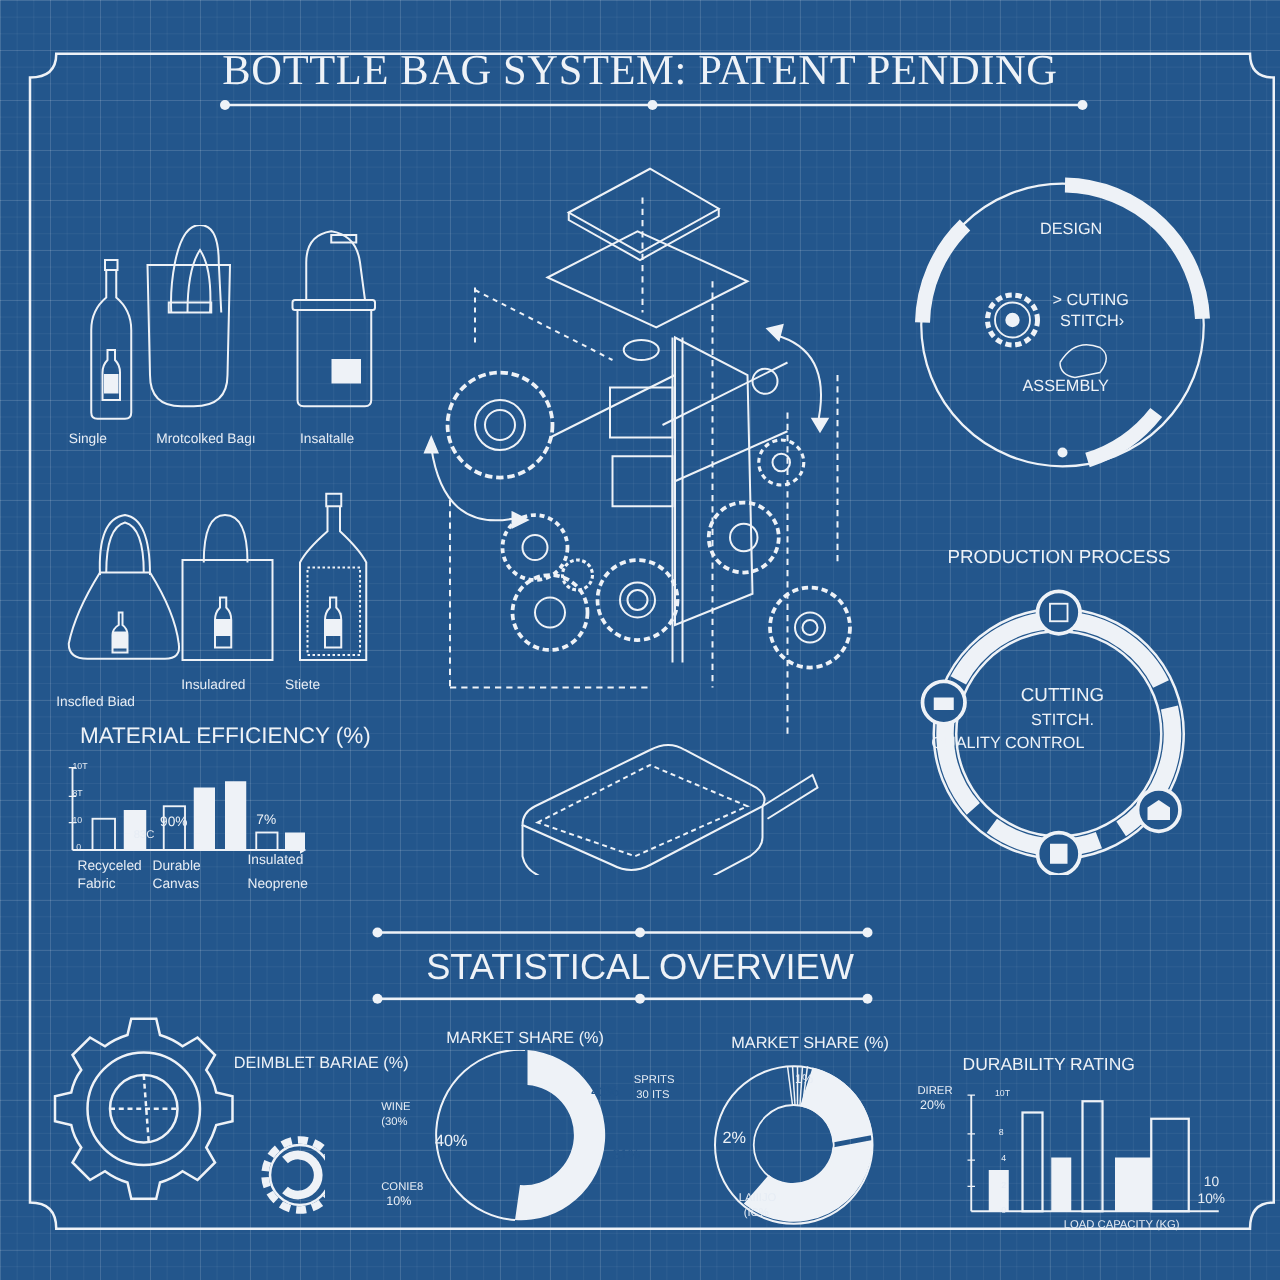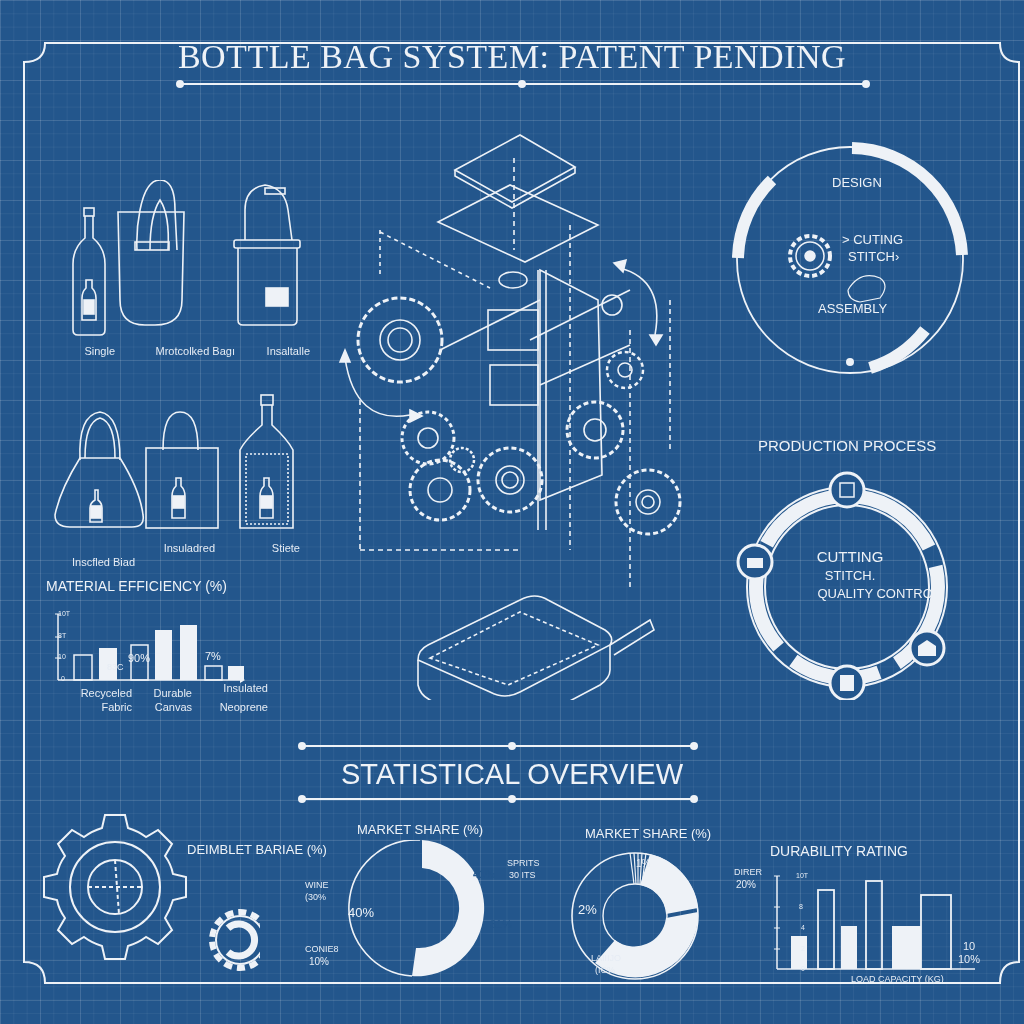--- a/index.html
+++ b/index.html
@@ -7,21 +7,21 @@
   .grid{position:absolute;inset:0;
     background-image:
       linear-gradient(rgba(255,255,255,0.10) 1px,transparent 1px),
       linear-gradient(90deg,rgba(255,255,255,0.10) 1px,transparent 1px),
       linear-gradient(rgba(255,255,255,0.05) 1px,transparent 1px),
       linear-gradient(90deg,rgba(255,255,255,0.05) 1px,transparent 1px);
     background-size:40px 40px,40px 40px,13.33px 13.33px,13.33px 13.33px;}
   svg.frame{position:absolute;left:0;top:0;}
   .abs{position:absolute;}
   .title{left:0;width:1024px;top:38px;text-align:center;font-size:34px;letter-spacing:0.5px;font-family:Liberation Serif, serif;}
-  .label{font-size:11px;text-align:right;color:#e6ecf4;}
+  .label{font-size:11px;text-align:left;color:#e6ecf4;}
   .sec{font-size:15px;color:#eef2f7;}
   .stat{left:0;width:1024px;top:758px;text-align:center;font-size:29px;}
   .small{font-size:9px;color:#e6ecf4;padding-left:33px;}
   .mid{font-size:13px;}
 </style>
 </head>
 <body>
 
 <div class="grid"></div>
 
@@ -87,23 +87,23 @@
   <g fill="none" stroke="#eef2f7" stroke-width="1.6">
     <rect x="221" y="5" width="12" height="10"></rect>
     <path d="M222,15 L222,35 Q205,50 200,60 L200,138 L253,138 L253,60 Q248,50 232,35 L232,15"></path>
     <rect x="206" y="64" width="42" height="70" stroke-dasharray="2,2"></rect>
     <path d="M224,88 L224,96 Q220,100 220,106 L220,128 L233,128 L233,106 Q233,100 229,96 L229,88 Z"></path>
     <rect x="221" y="106" width="11" height="12" fill="#eef2f7"></rect>
   </g>
 </svg>
 <div class="abs label" style="left:45px;top:556px;width:90px">Inscfled Biad</div>
 <div class="abs label" style="left:145px;top:542px;width:70px">Insuladred</div>
-<div class="abs label" style="left:240px;top:542px;width:60px">Stiete</div>
-
-<div class="abs sec" style="left:46px;top:578px;font-size:14px">MATERIAL EFFICIENCY (%)</div>
+<div class="abs label" style="left:228px;top:542px;width:60px">Stiete</div>
+
+<div class="abs sec" style="left:64px;top:578px;font-size:18px">MATERIAL EFFICIENCY (%)</div>
 <svg class="abs" style="left:20px;top:600px" width="240" height="90">
   <line x1="38" y1="14" x2="38" y2="80" stroke="#eef2f7" stroke-width="1.5"></line>
   <line x1="38" y1="80" x2="220" y2="80" stroke="#eef2f7" stroke-width="1.5"></line>
   <polygon points="220,77 225,80 220,83" fill="#eef2f7"></polygon>
   <line x1="35" y1="14" x2="41" y2="14" stroke="#eef2f7"></line>
     <line x1="35" y1="37" x2="41" y2="37" stroke="#eef2f7"></line>
     <line x1="35" y1="58" x2="41" y2="58" stroke="#eef2f7"></line>
   <rect x="54" y="55" width="18" height="25" fill="none" stroke="#eef2f7" stroke-width="1.5"></rect>
   <rect x="79" y="48" width="18" height="32" fill="#eef2f7"></rect>
   <rect x="111" y="45" width="17" height="35" fill="none" stroke="#eef2f7" stroke-width="1.5"></rect>
@@ -239,21 +239,21 @@
       <circle cx="192" cy="178" r="17" fill="#23568c" stroke="#eef2f7" stroke-width="3"></circle>
       <path d="M183,186 L183,176 L192,170 L201,176 L201,186 Z" fill="#eef2f7"></path>
     </g>
   <g>
       <circle cx="112" cy="213" r="17" fill="#23568c" stroke="#eef2f7" stroke-width="3"></circle>
       <rect x="105" y="205" width="14" height="16" fill="#eef2f7"></rect>
     </g>
 </svg>
 <div class="abs" style="left:745px;top:548px;width:210px;text-align:center;font-size:15px">CUTTING</div>
 <div class="abs" style="left:745px;top:568px;width:210px;text-align:center;font-size:13px">STITCH.</div>
-<div class="abs" style="left:730px;top:586px;width:210px;text-align:right;font-size:13px">QUALITY CONTROL</div>
+<div class="abs" style="left:745px;top:586px;width:210px;text-align:left;font-size:13px">QUALITY CONTROL</div>
 
 <div class="abs stat">STATISTICAL OVERVIEW</div>
 
 <svg class="abs" style="left:40px;top:800px" width="220" height="180">
   <g fill="none" stroke="#eef2f7" stroke-width="2">
     <circle cx="75" cy="80" r="62" stroke-dasharray="18,8" stroke-width="8" opacity="0.0"></circle>
     <path d="M65,15 L85,15 L88,28 Q98,31 106,37 L118,30 L132,44 L125,56 Q131,64 133,74 L146,77 L146,97 L133,100 Q130,110 125,118 L132,130 L118,144 L106,137 Q98,143 88,146 L85,159 L65,159 L62,146 Q52,143 44,137 L32,144 L18,130 L25,118 Q19,110 17,100 L4,97 L4,77 L17,74 Q19,64 25,56 L18,44 L32,30 L44,37 Q52,31 62,28 Z"></path>
     <circle cx="75" cy="87" r="45"></circle>
     <circle cx="75" cy="87" r="27"></circle>
     <line x1="48" y1="87" x2="102" y2="87" stroke-dasharray="4,3"></line>

